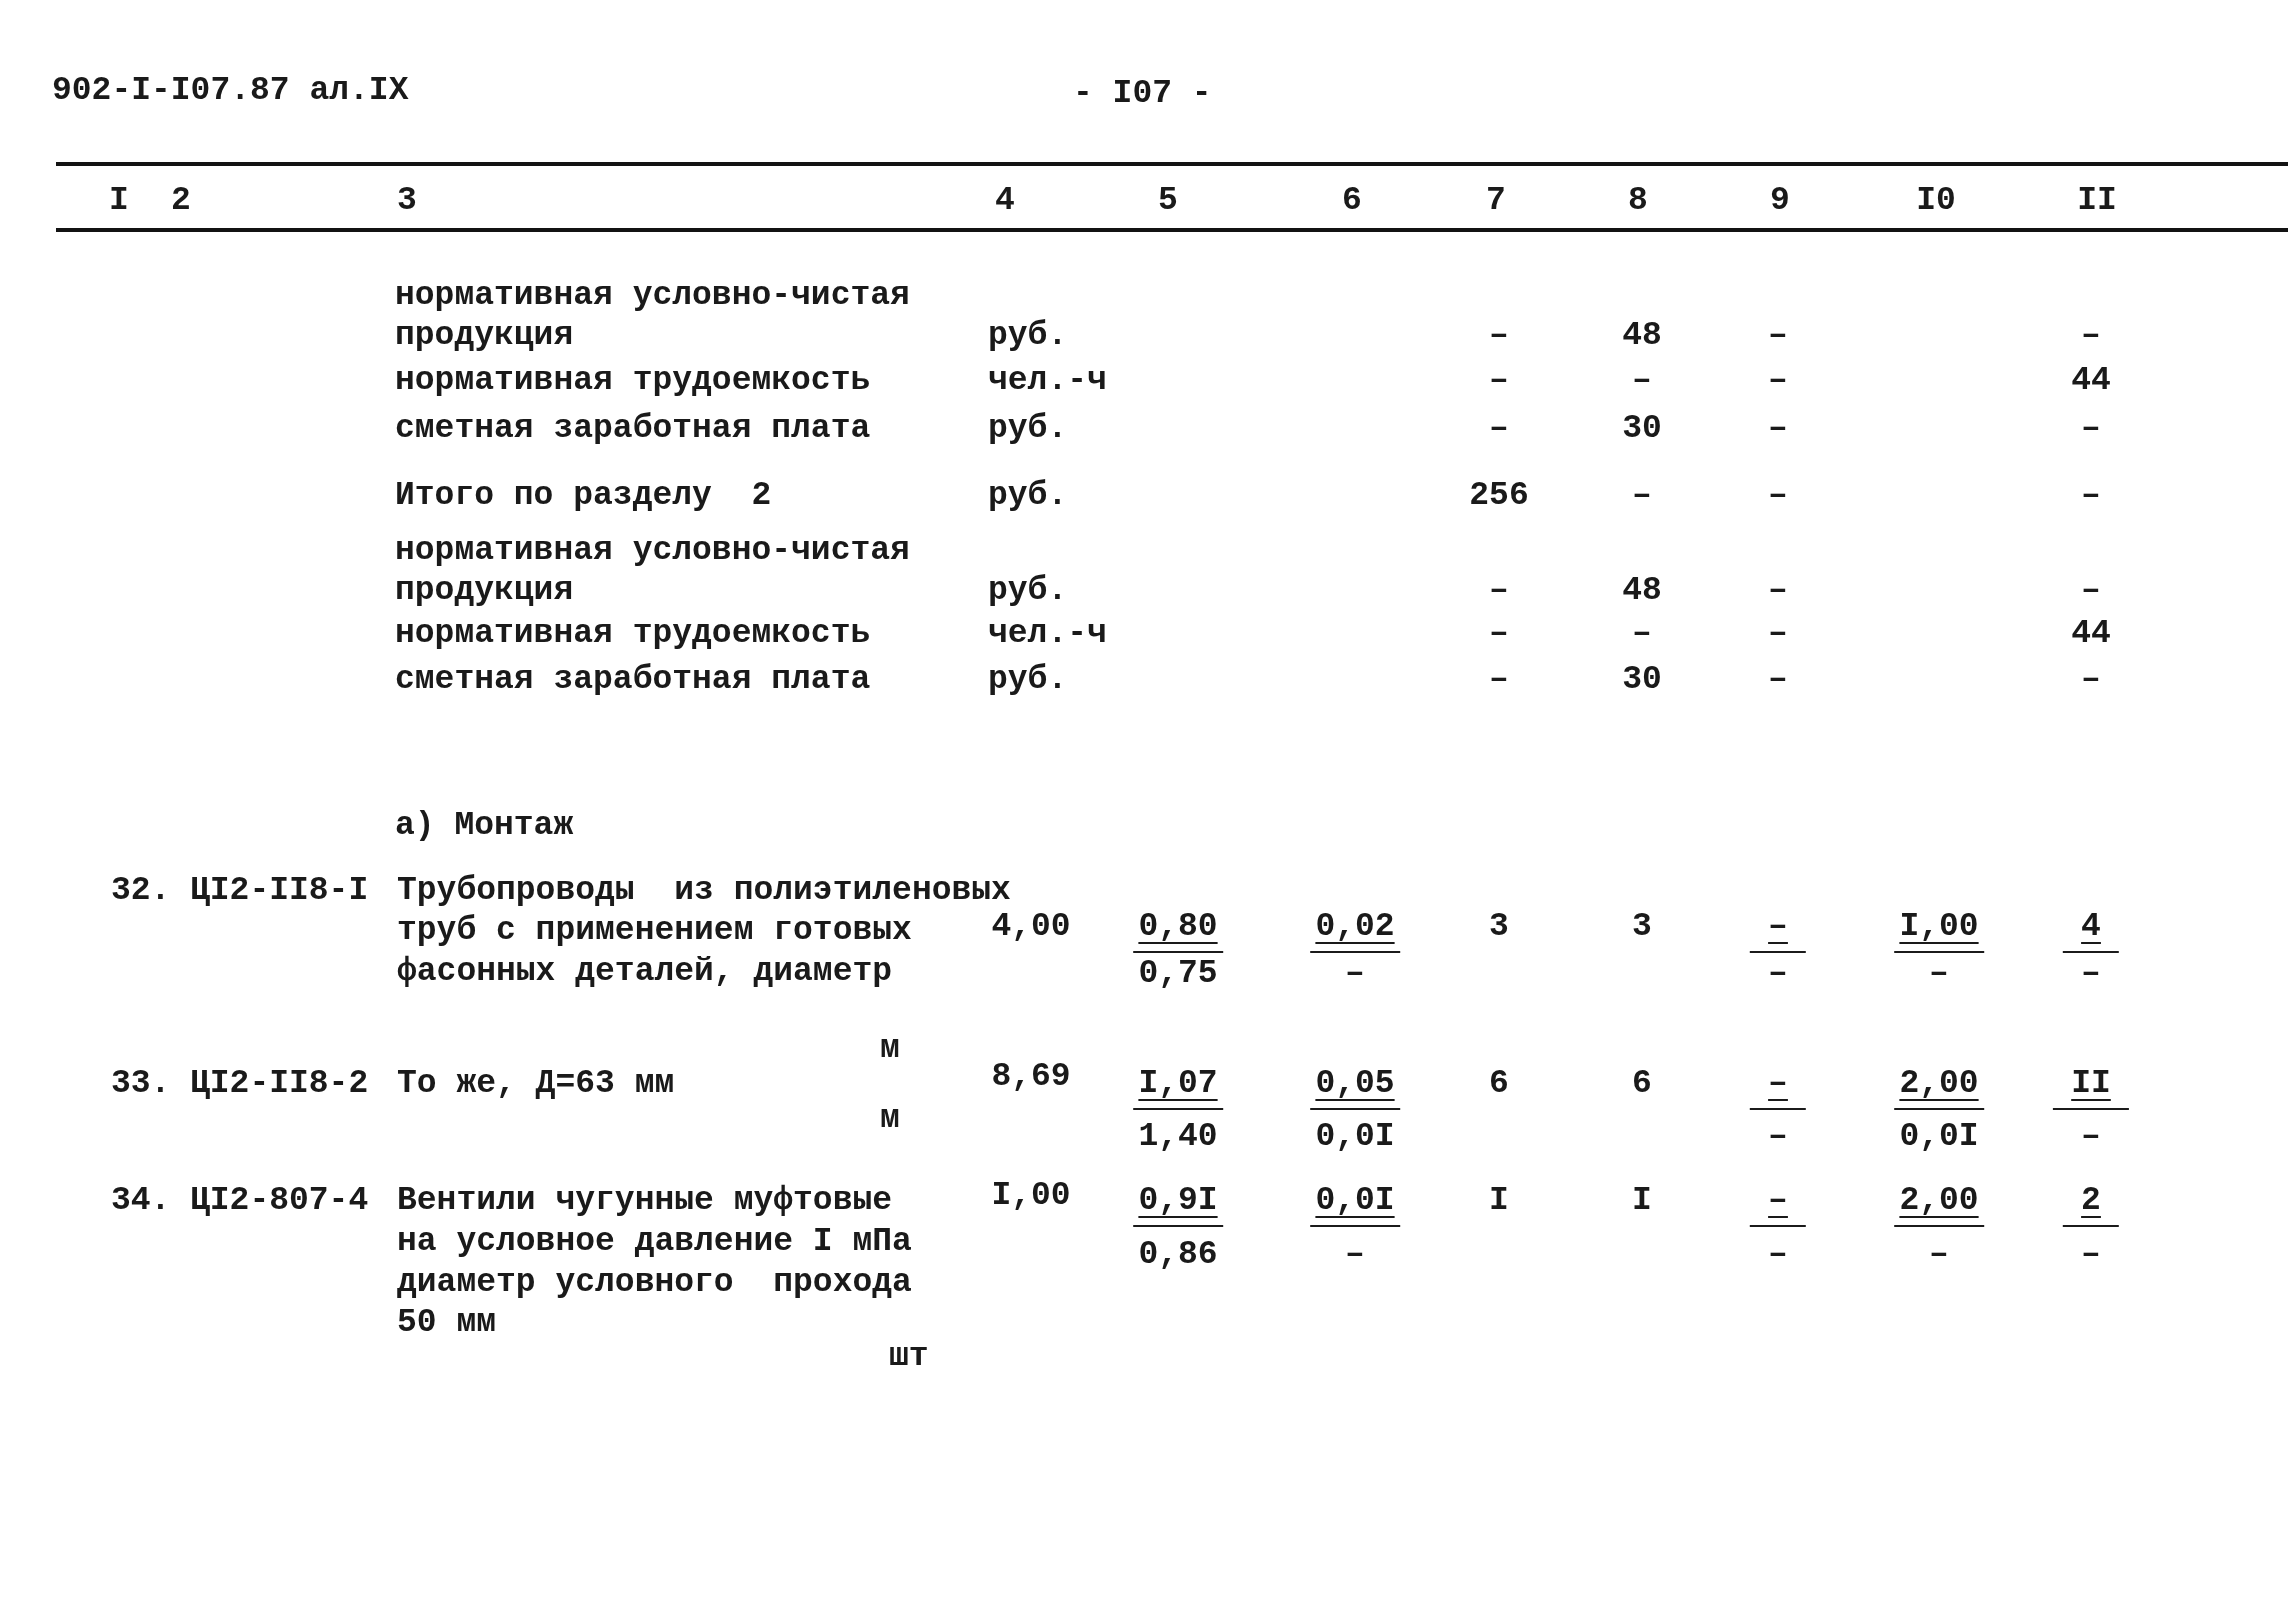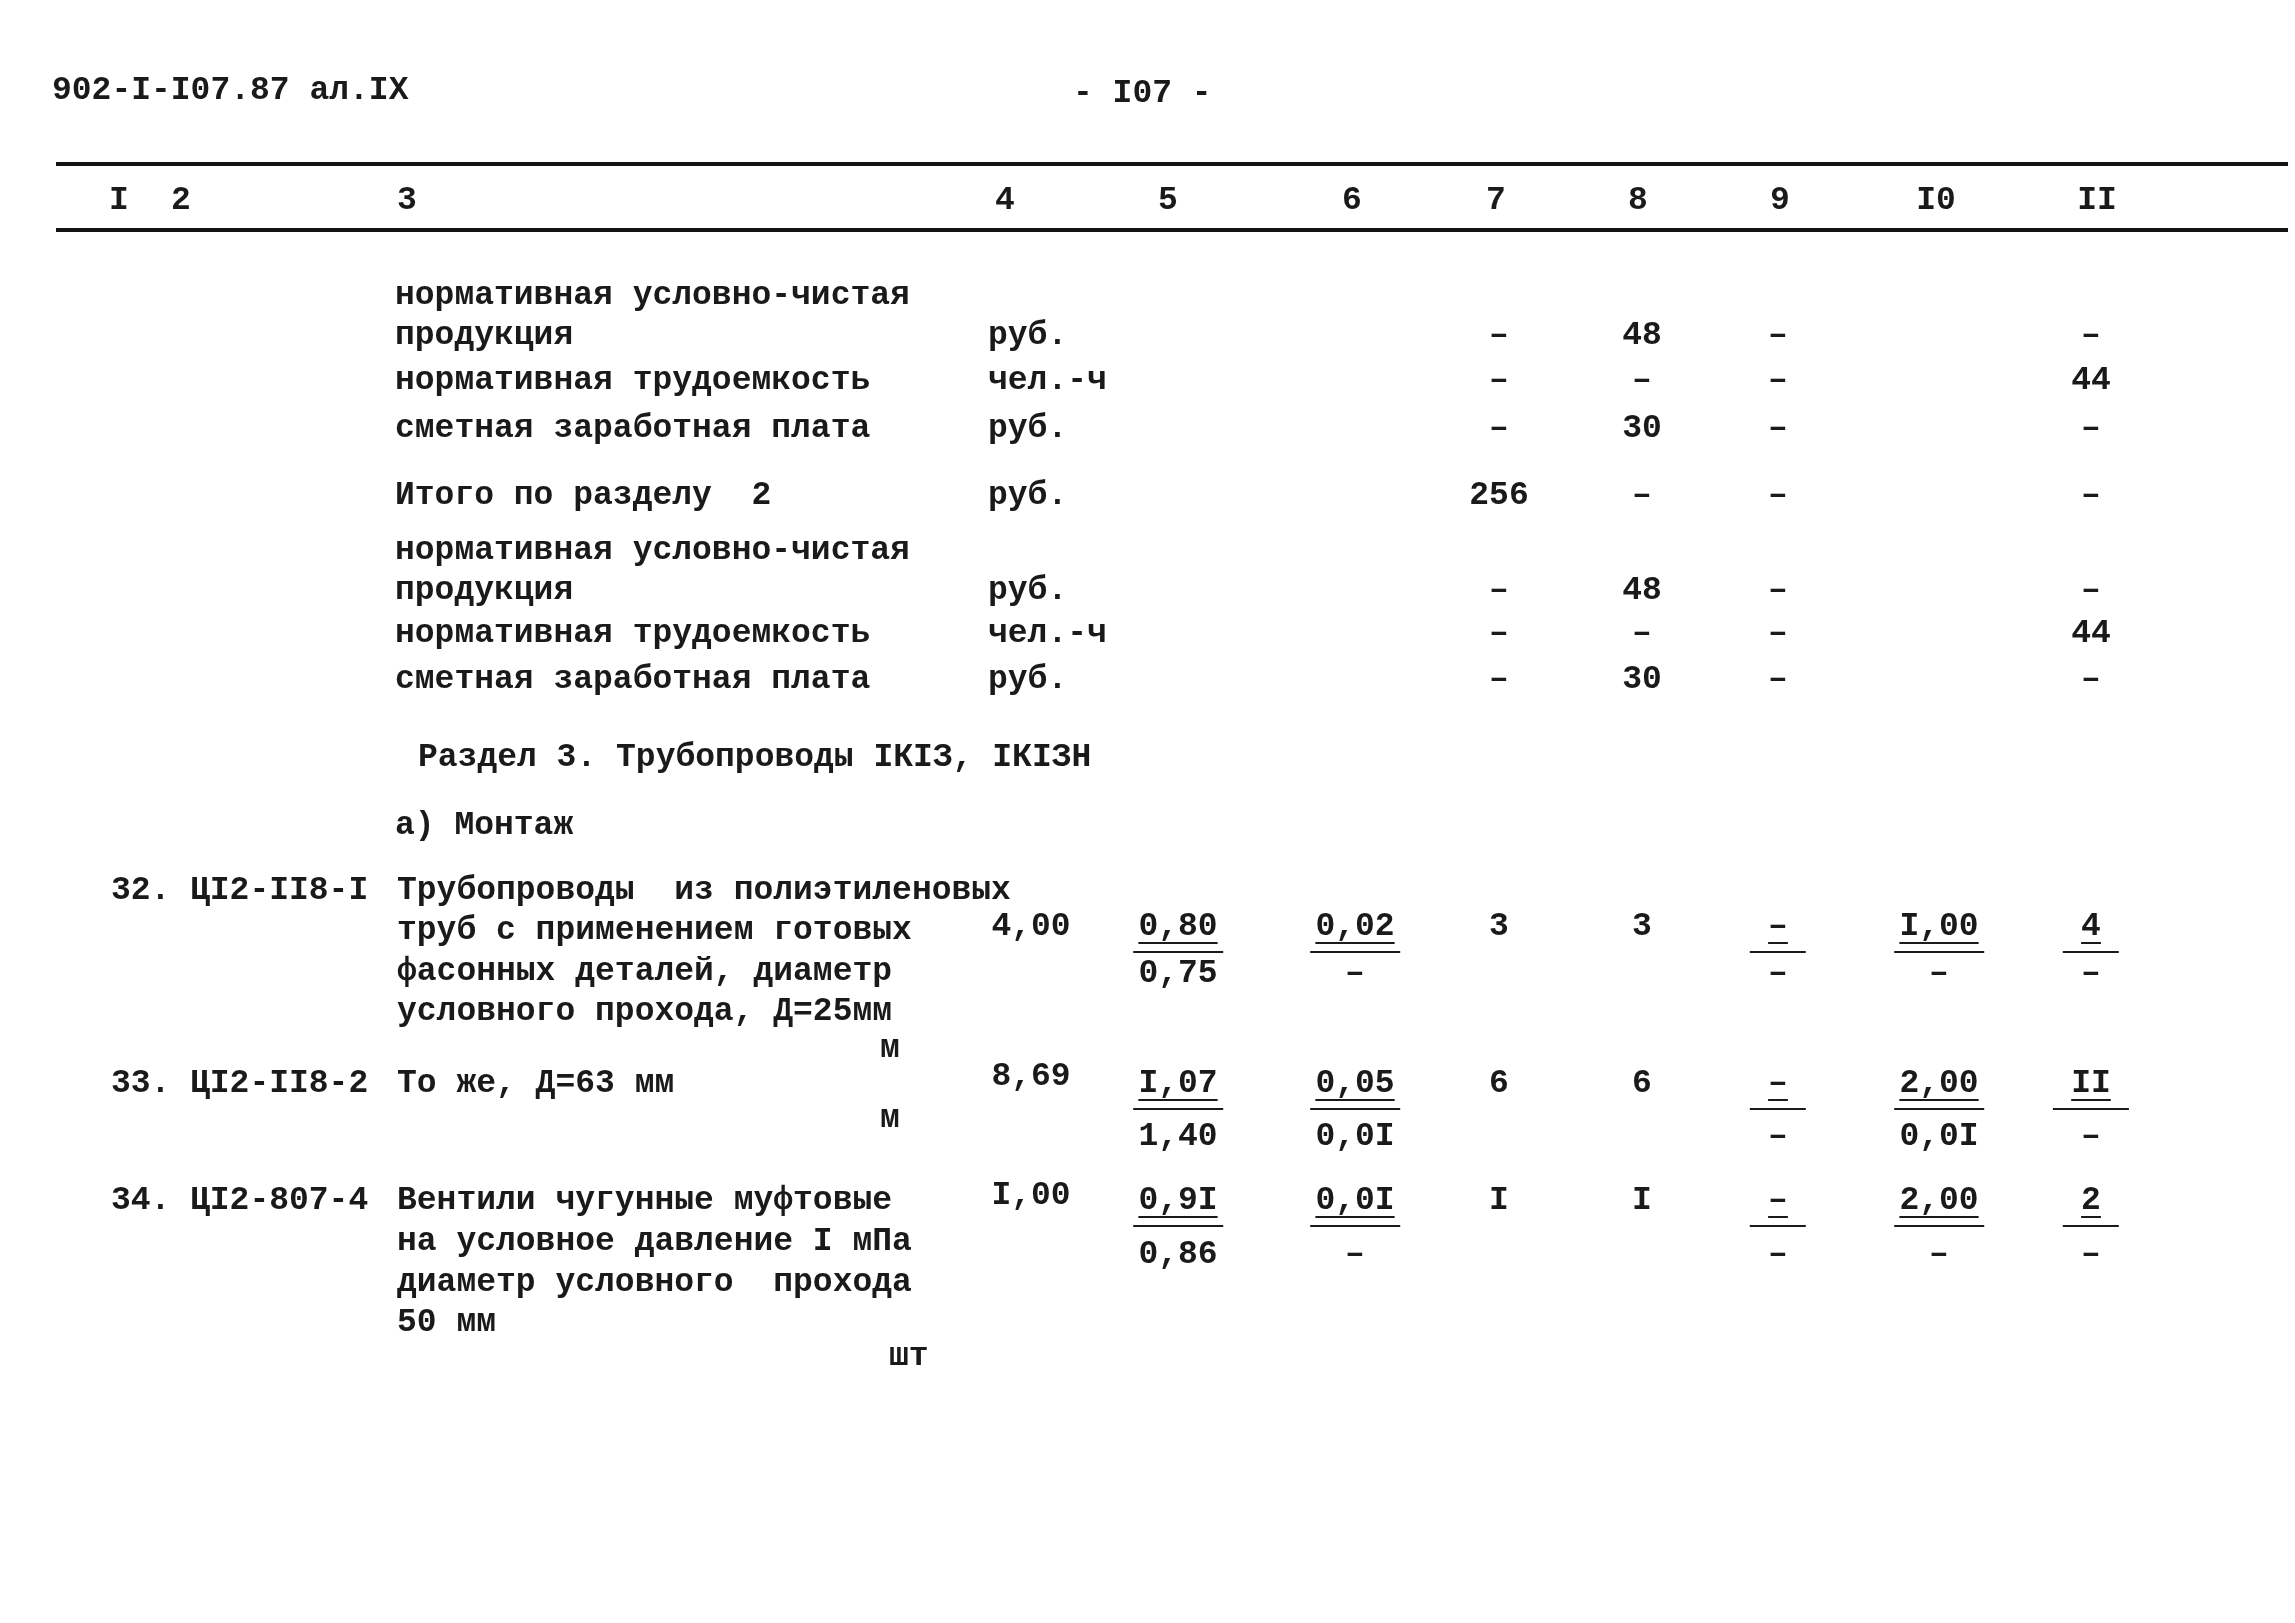--- a/index.html
+++ b/index.html
@@ -104,29 +104,27 @@
   <div class="t c" style="left:1778px;top:616px">–</div>
   <div class="t c" style="left:2091px;top:616px">44</div>
 
   <div class="t" style="left:395px;top:662px">сметная заработная плата</div>
   <div class="t" style="left:988px;top:662px">руб.</div>
   <div class="t c" style="left:1499px;top:662px">–</div>
   <div class="t c" style="left:1642px;top:662px">30</div>
   <div class="t c" style="left:1778px;top:662px">–</div>
   <div class="t c" style="left:2091px;top:662px">–</div>
 
-  <div class="t" style="left:418px;top:740px">Раздел 3. Трубопроводы IКIЗ, IКIЗН</div>
   <div class="t" style="left:395px;top:808px">а) Монтаж</div>
 
   <div class="t" style="left:111px;top:873px">32.</div>
   <div class="t" style="left:190px;top:873px">ЦI2-II8-I</div>
   <div class="t" style="left:397px;top:873px">Трубопроводы  из полиэтиленовых</div>
   <div class="t" style="left:397px;top:913px">труб с применением готовых</div>
   <div class="t" style="left:397px;top:954px">фасонных деталей, диаметр</div>
-  <div class="t" style="left:397px;top:994px">условного прохода, Д=25мм</div>
   <div class="t" style="left:880px;top:1031px">м</div>
   <div class="t c" style="left:1031px;top:909px">4,00</div>
   <div class="t c" style="left:1178px;top:909px"><span class="u">0,80</span></div>
   <div class="t c" style="left:1355px;top:909px"><span class="u">0,02</span></div>
   <div class="t c" style="left:1499px;top:909px">3</div>
   <div class="t c" style="left:1642px;top:909px">3</div>
   <div class="t c" style="left:1778px;top:909px"><span class="u wide">–</span></div>
   <div class="t c" style="left:1939px;top:909px"><span class="u">I,00</span></div>
   <div class="t c" style="left:2091px;top:909px"><span class="u wide">4</span></div>
   <div class="t c" style="left:1178px;top:956px">0,75</div>

